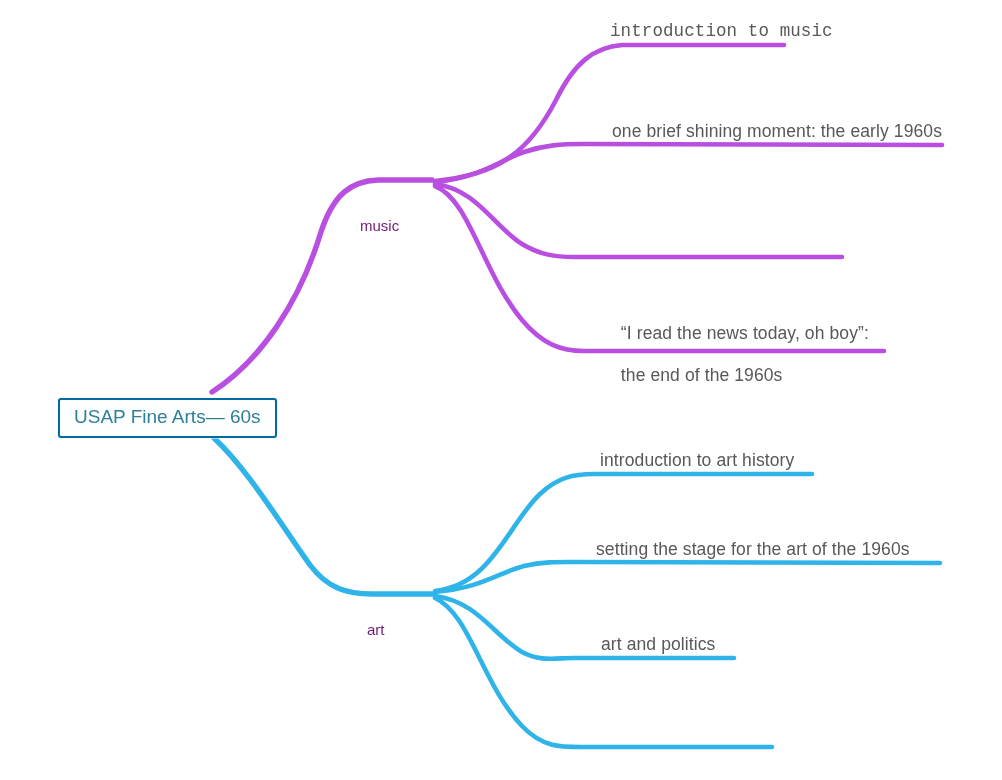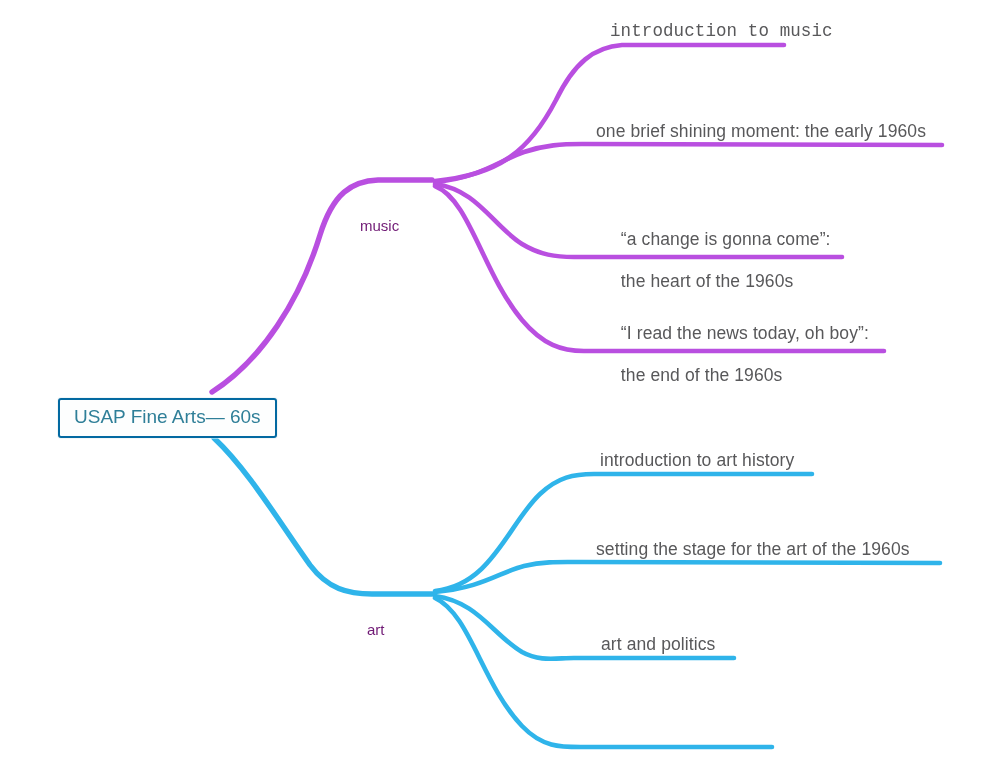--- a/index.html
+++ b/index.html
@@ -90,26 +90,22 @@
   </svg>
 
   <div id="root-node">USAP Fine Arts— 60s</div>
 
   <div class="branch-label" style="left:360px; top:168px;">music</div>
 
   <div class="branch-label" style="left:367px; top:572px;">art</div>
 
   <div class="node-label" style="left:610px; top:21px;font-family:Liberation Mono, monospace;">introduction to music</div>
 
-  <div class="node-label" style="left:596px; top:121px;">one brief shining moment: the early 1960s</div>
+  <div class="node-label" style="left:612px; top:121px;">one brief shining moment: the early 1960s</div>
 
-  <div class="node-label" style="left:601px; top:208px;">
-    <span>“a change is gonna come”:</span><br>
-    <span>the heart of the 1960s</span>
-  </div>
 
   <div class="node-label" style="left:601px; top:302px;">
     <span>“I read the news today, oh boy”:</span><br>
     <span>the end of the 1960s</span>
   </div>
 
   <div class="node-label" style="left:600px; top:450px;">introduction to art history</div>
 
   <div class="node-label" style="left:596px; top:539px;">setting the stage for the art of the 1960s</div>
 

